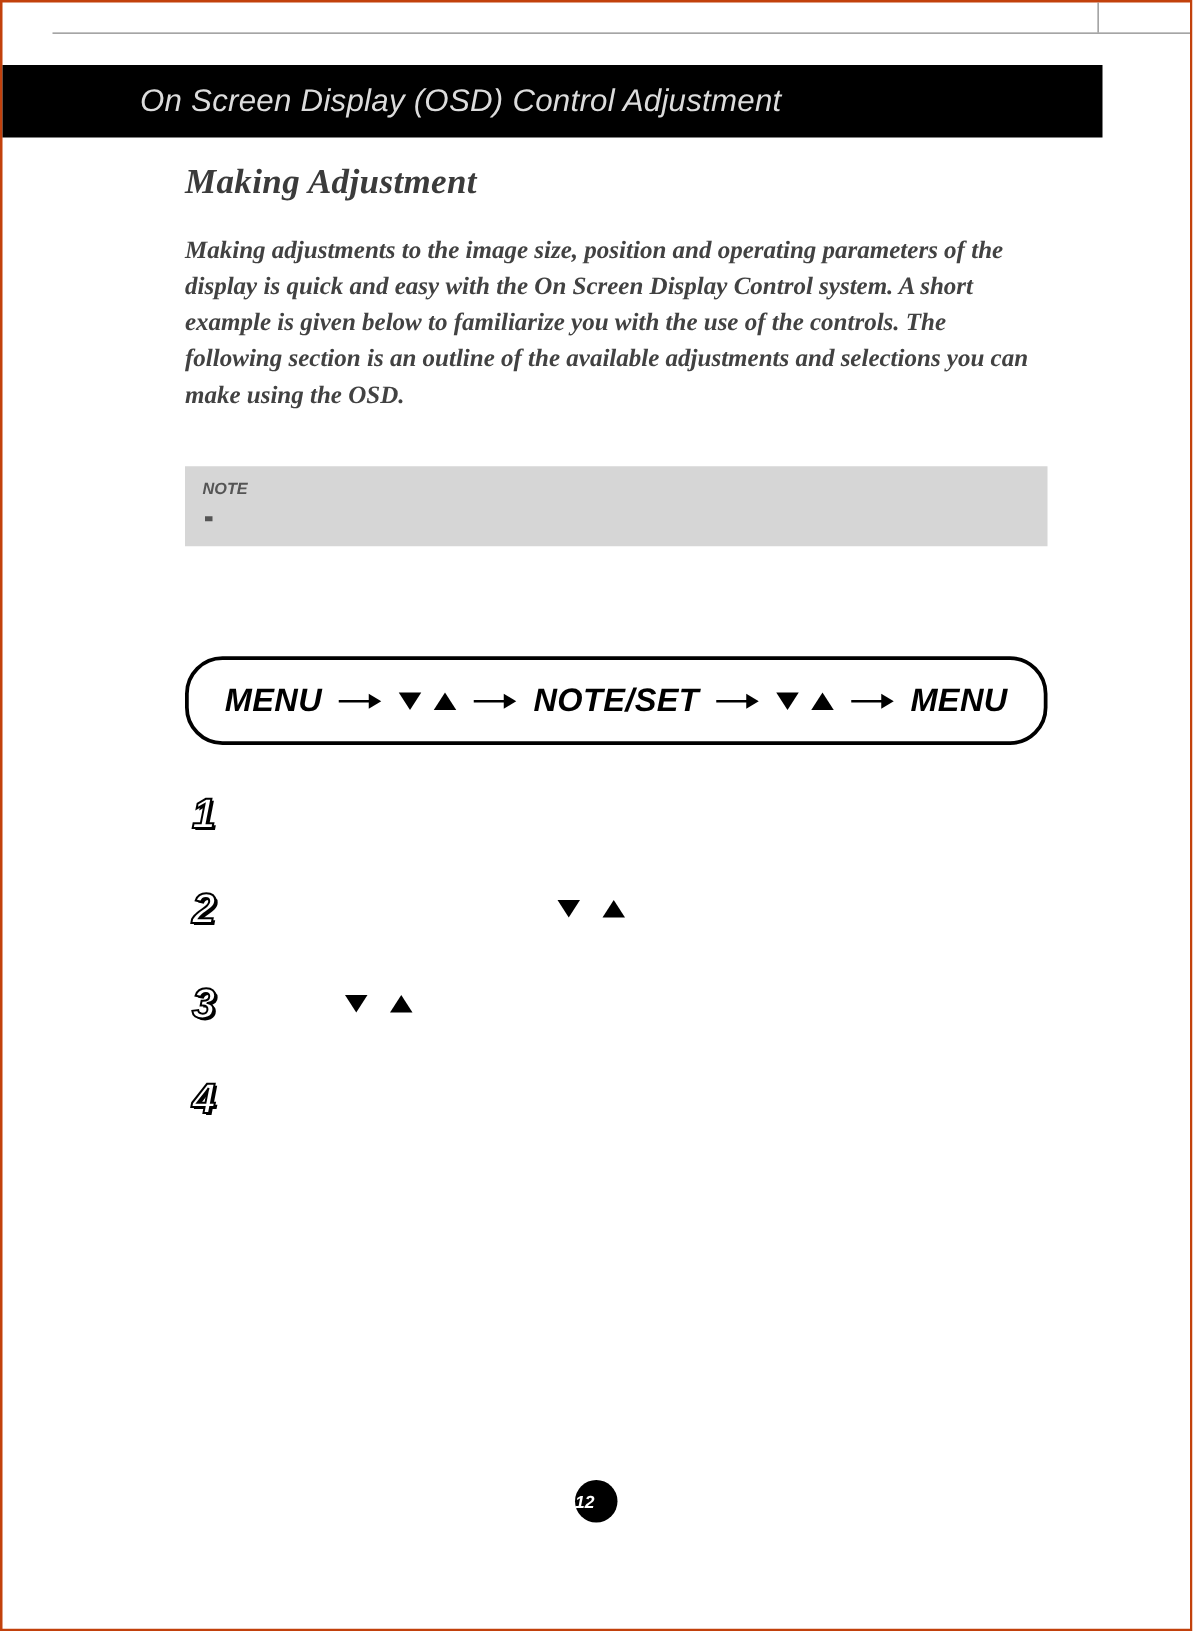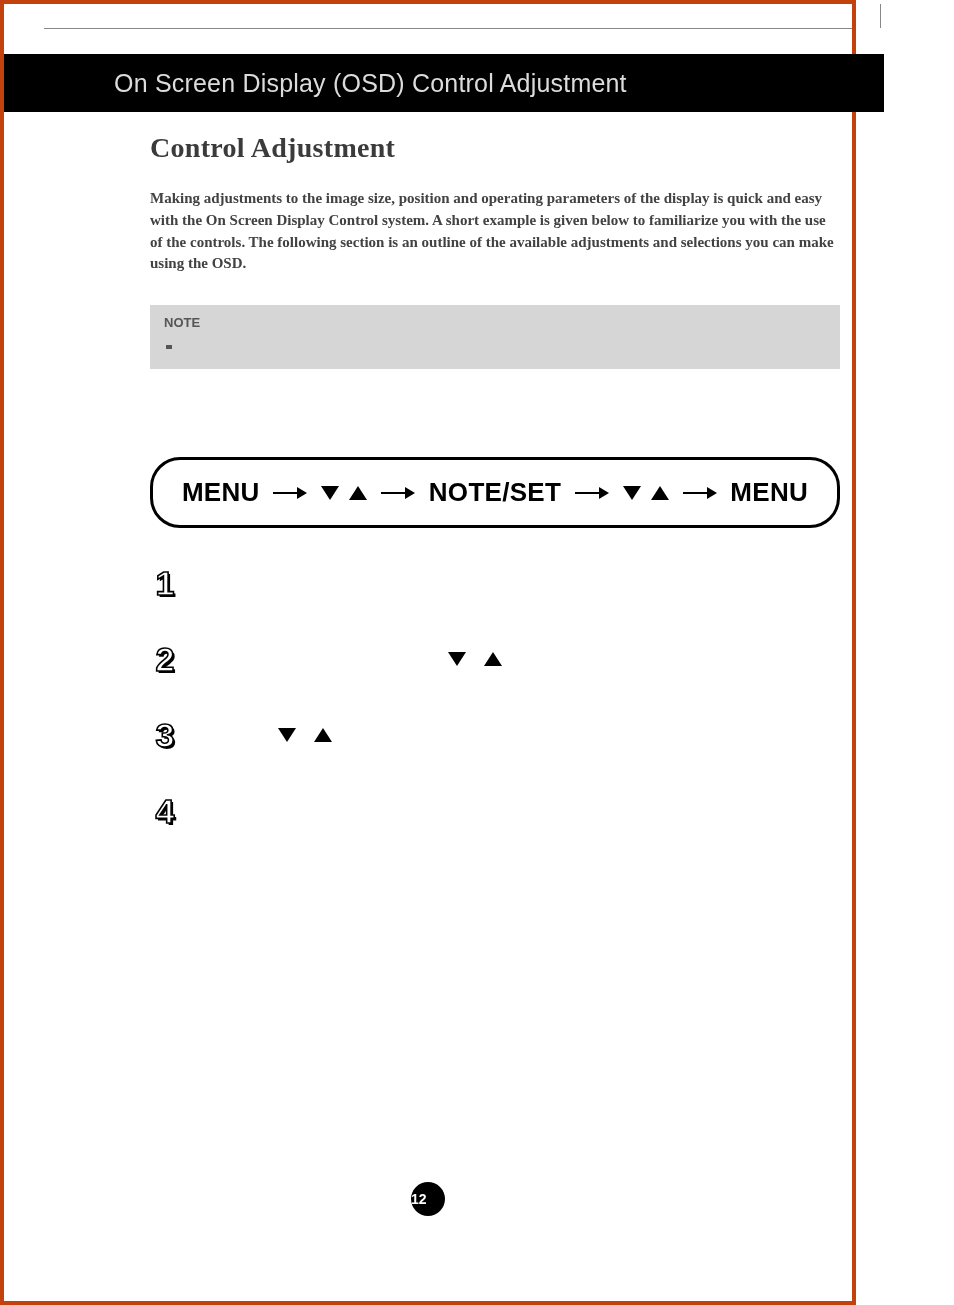--- a/index.html
+++ b/index.html
@@ -1,21 +1,22 @@
 <!DOCTYPE html>
 <html><head>
 <meta charset="utf-8">
 <style>
   * { box-sizing: border-box; margin: 0; padding: 0; }
   html, body { width: 954px; height: 1305px; background: #fff; font-family: Arial, Helvetica, sans-serif; color: #000; }
   .page {
-    width: 856px; height: 1305px;
-    border: 4px solid #c2410c;
+    width: 954px; height: 1305px;
+    border: 2px solid #c2410c;
     position: relative;
     background: #fff;
+    font-style: italic;
   }
   
   .top-lines {
     position: absolute; top: 0; left: 0; right: 0; height: 50px;
   }
   .top-lines::before {
     content: "";
     position: absolute; left: 40px; right: 0; top: 24px;
     border-top: 1px solid #888;
   }
@@ -43,25 +44,25 @@
     font-family: Georgia, 'Times New Roman', serif;
     font-size: 28px;
     font-weight: bold;
     color: #3b3b3b;
     margin-bottom: 24px;
     letter-spacing: 0.3px;
   }
 
   .intro {
     font-family: Georgia, 'Times New Roman', serif;
-    font-size: 15px;
+    font-size: 20px;
     font-weight: bold;
     color: #424242;
     line-height: 1.45;
-    margin-bottom: 30px;
+    margin-bottom: 42px;
     width: 690px;
   }
 
   .note-box {
     background: #d6d6d6;
     width: 690px;
     height: 64px;
     padding: 10px 14px;
     font-size: 13px;
     font-weight: bold;
@@ -148,21 +149,21 @@
   <div class="top-lines">
     <div class="top-mark"></div>
   </div>
 
   <div class="header-band">
     <span>On Screen Display (OSD) Control Adjustment</span>
   </div>
 
   <div class="content">
 
-    <div class="section-title">Control Adjustment</div>
+    <div class="section-title">Making Adjustment</div>
 
     <div class="intro">Making adjustments to the image size, position and operating parameters of the display is quick and easy with the On Screen Display Control system. A short example is given below to familiarize you with the use of the controls. The following section is an outline of the available adjustments and selections you can make using the OSD.</div>
 
     <div class="note-box">
       <span>NOTE</span>
       <div class="note-bullet"></div>
     </div>
 
     <div class="flow-box">
       <span class="flow-label">MENU</span>

